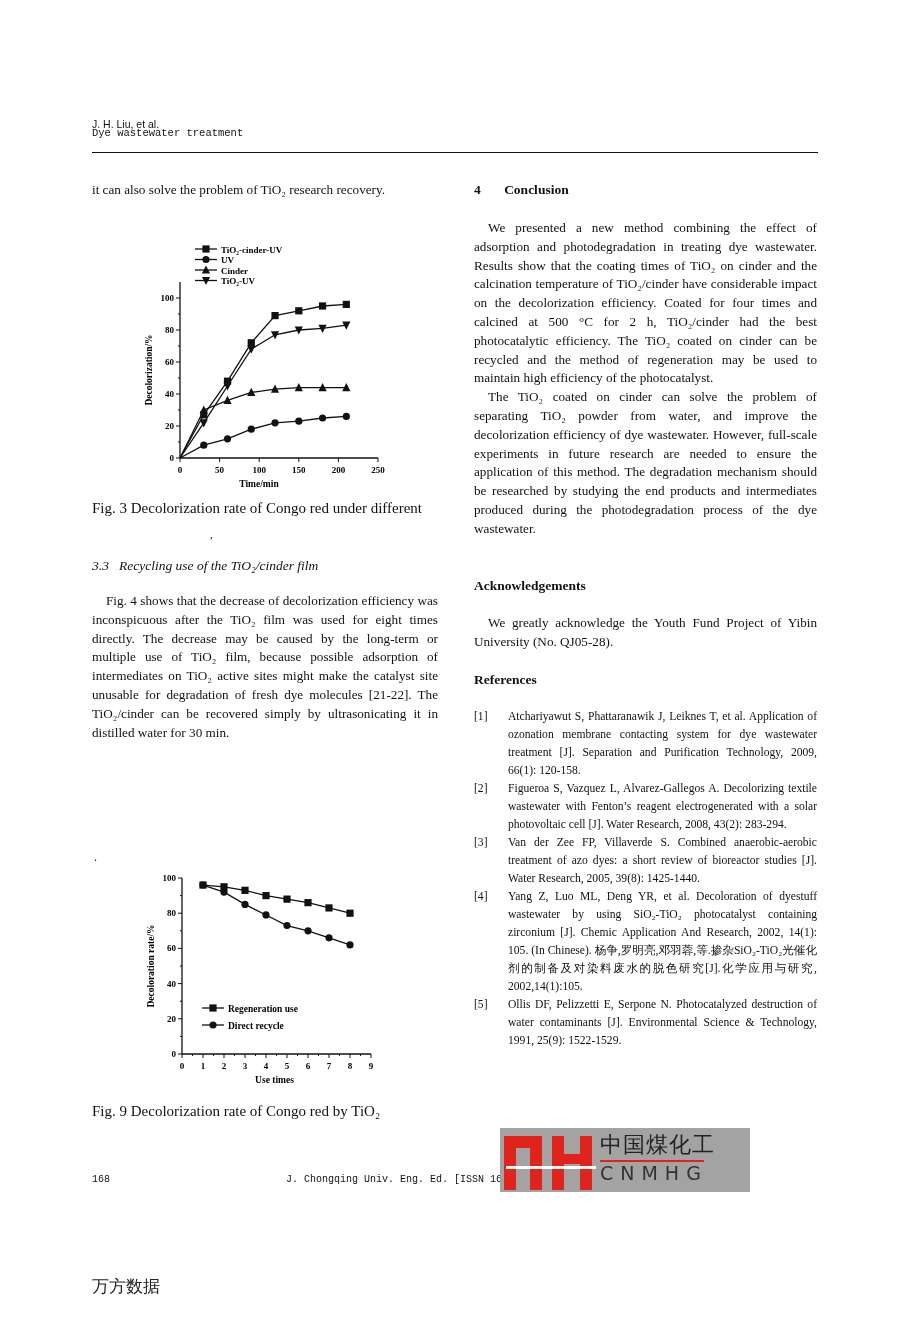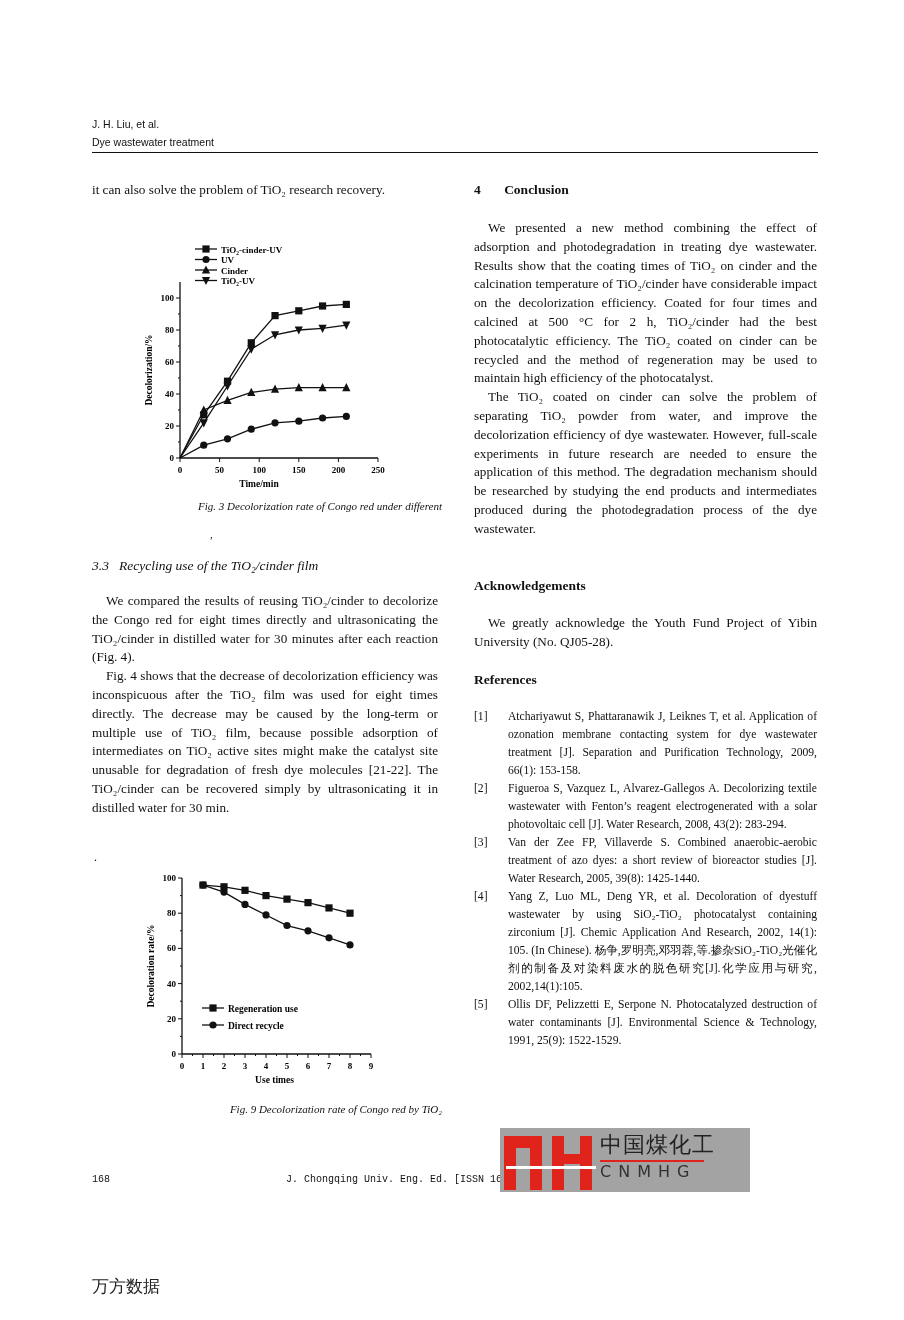--- a/index.html
+++ b/index.html
@@ -5,35 +5,35 @@
   html, body { margin:0; padding:0; background:#fff; }
   body { width:904px; height:1320px; position:relative; overflow:hidden; color:#111; font-family:"Liberation Serif", serif; }
   .abs { position:absolute; }
   .hdr { font-family:"Liberation Sans", sans-serif; font-size:10.5px; color:#111; }
   .rule { left:92px; width:726px; top:152px; height:0; border-top:1.5px solid #111; }
   .col { font-size:13.2px; line-height:18.8px; text-align:justify; }
   .col p { margin:0; }
   .ind { text-indent:14px; }
   .sec { font-weight:bold; font-size:13.5px; }
   .subsec { font-style:italic; font-size:13.5px; }
-  .cap { font-size:11px; text-align:right;font-style:italic; }
+  .cap { font-size:15px; text-align:left; }
   .ref { display:flex; font-size:11.6px; line-height:18px; text-align:justify; }
   .ref .num { width:34px; flex:none; }
   .ref .txt { flex:1; }
   .foot { font-family:Liberation Mono, monospace; font-size:10px; }
   .chart text { font-family:"Liberation Serif", serif; font-weight:bold; }
   .logo-cn { font-family:"DejaVu Sans", sans-serif; color:#222; font-size:22px; letter-spacing:1px; }
-  .logo-en { font-family:"DejaVu Sans", sans-serif; color:#333; font-size:16px; letter-spacing:7px; }
+  .logo-en { font-family:"DejaVu Sans", sans-serif; color:#333; font-size:19px; letter-spacing:7px; }
   .wm { font-family:"DejaVu Sans", sans-serif; font-size:17px; color:#222; }
 </style>
 </head>
 <body>
 
 <div class="abs hdr" style="left:92px;top:118px;">J. H. Liu, et al.</div>
-<div class="abs hdr" style="left:92px;top:136px;">Dye wastewater treatment</div>
+<div class="abs hdr" style="left:92px;top:127px;font-family:Liberation Mono, monospace;">Dye wastewater treatment</div>
 <div class="abs rule"></div>
 
 <div class="abs col" style="left:92px;top:181px;width:350px;">it can also solve the problem of TiO₂ research recovery.</div>
 
 <svg class="abs chart" id="fig3" style="left:140px;top:232px;" width="270" height="268">
     <line x1="40" y1="50" x2="40" y2="226" stroke="#111" stroke-width="1.3"></line>
     <line x1="40" y1="226" x2="238" y2="226" stroke="#111" stroke-width="1.3"></line>
     <line x1="40" y1="226" x2="40" y2="230" stroke="#111"></line>
     <text x="40" y="241" font-size="9" text-anchor="middle">0</text>
     <line x1="79.6" y1="226" x2="79.6" y2="230" stroke="#111"></line>
@@ -113,21 +113,20 @@
 
 <div class="abs cap" style="left:92px;top:500px;width:350px;">Fig. 3  Decolorization rate of Congo red under different</div>
 <div class="abs" style="left:210px;top:528px;font-size:11px;">,</div>
 
 <div class="abs subsec" style="left:92px;top:558px;">
   <span>3.3</span>&nbsp;&nbsp;
   <span>Recycling use of the TiO₂/cinder film</span>
 </div>
 
 <div class="abs col" style="left:92px;top:592px;width:346px;">
-  <p class="ind">We compared the results of reusing TiO₂/cinder to decolorize the Congo red for eight times directly and ultrasonicating the TiO₂/cinder in distilled water for 30 minutes after each reaction (Fig. 4).</p>
   <p class="ind">Fig. 4 shows that the decrease of decolorization efficiency was inconspicuous after the TiO₂ film was used for eight times directly. The decrease may be caused by the long-term or multiple use of TiO₂ film, because possible adsorption of intermediates on TiO₂ active sites might make the catalyst site unusable for degradation of fresh dye molecules [21-22]. The TiO₂/cinder can be recovered simply by ultrasonicating it in distilled water for 30 min.</p>
 </div>
 
 <div class="abs" style="left:94px;top:850px;font-size:12px;">.</div>
 
 <svg class="abs chart" id="fig4" style="left:140px;top:866px;" width="260" height="228">
     <line x1="42" y1="12" x2="42" y2="188" stroke="#111" stroke-width="1.3"></line>
     <line x1="42" y1="188" x2="231" y2="188" stroke="#111" stroke-width="1.3"></line>
     <line x1="42" y1="188" x2="42" y2="192" stroke="#111"></line>
     <line x1="52.5" y1="188" x2="52.5" y2="190" stroke="#111"></line>
@@ -216,21 +215,21 @@
 
 <div class="abs sec" style="left:474px;top:578px;">Acknowledgements</div>
 <div class="abs col" style="left:474px;top:614px;width:343px;">
   <p class="ind">We greatly acknowledge the Youth Fund Project of Yibin University (No. QJ05-28).</p>
 </div>
 
 <div class="abs sec" style="left:474px;top:672px;">References</div>
 <div class="abs" style="left:474px;top:708px;width:343px;">
   <div class="ref">
       <span class="num">[1]</span>
-      <span class="txt">Atchariyawut S, Phattaranawik J, Leiknes T, et al. Application of ozonation membrane contacting system for dye wastewater treatment [J]. Separation and Purification Technology, 2009, 66(1): 153-158.</span>
+      <span class="txt">Atchariyawut S, Phattaranawik J, Leiknes T, et al. Application of ozonation membrane contacting system for dye wastewater treatment [J]. Separation and Purification Technology, 2009, 66(1): 120-158.</span>
     </div>
   <div class="ref">
       <span class="num">[2]</span>
       <span class="txt">Figueroa S, Vazquez L, Alvarez-Gallegos A. Decolorizing textile wastewater with Fenton’s reagent electrogenerated with a solar photovoltaic cell [J]. Water Research, 2008, 43(2): 283-294.</span>
     </div>
   <div class="ref">
       <span class="num">[3]</span>
       <span class="txt">Van der Zee FP, Villaverde S. Combined anaerobic-aerobic treatment of azo dyes: a short review of bioreactor studies [J]. Water Research, 2005, 39(8): 1425-1440.</span>
     </div>
   <div class="ref">

